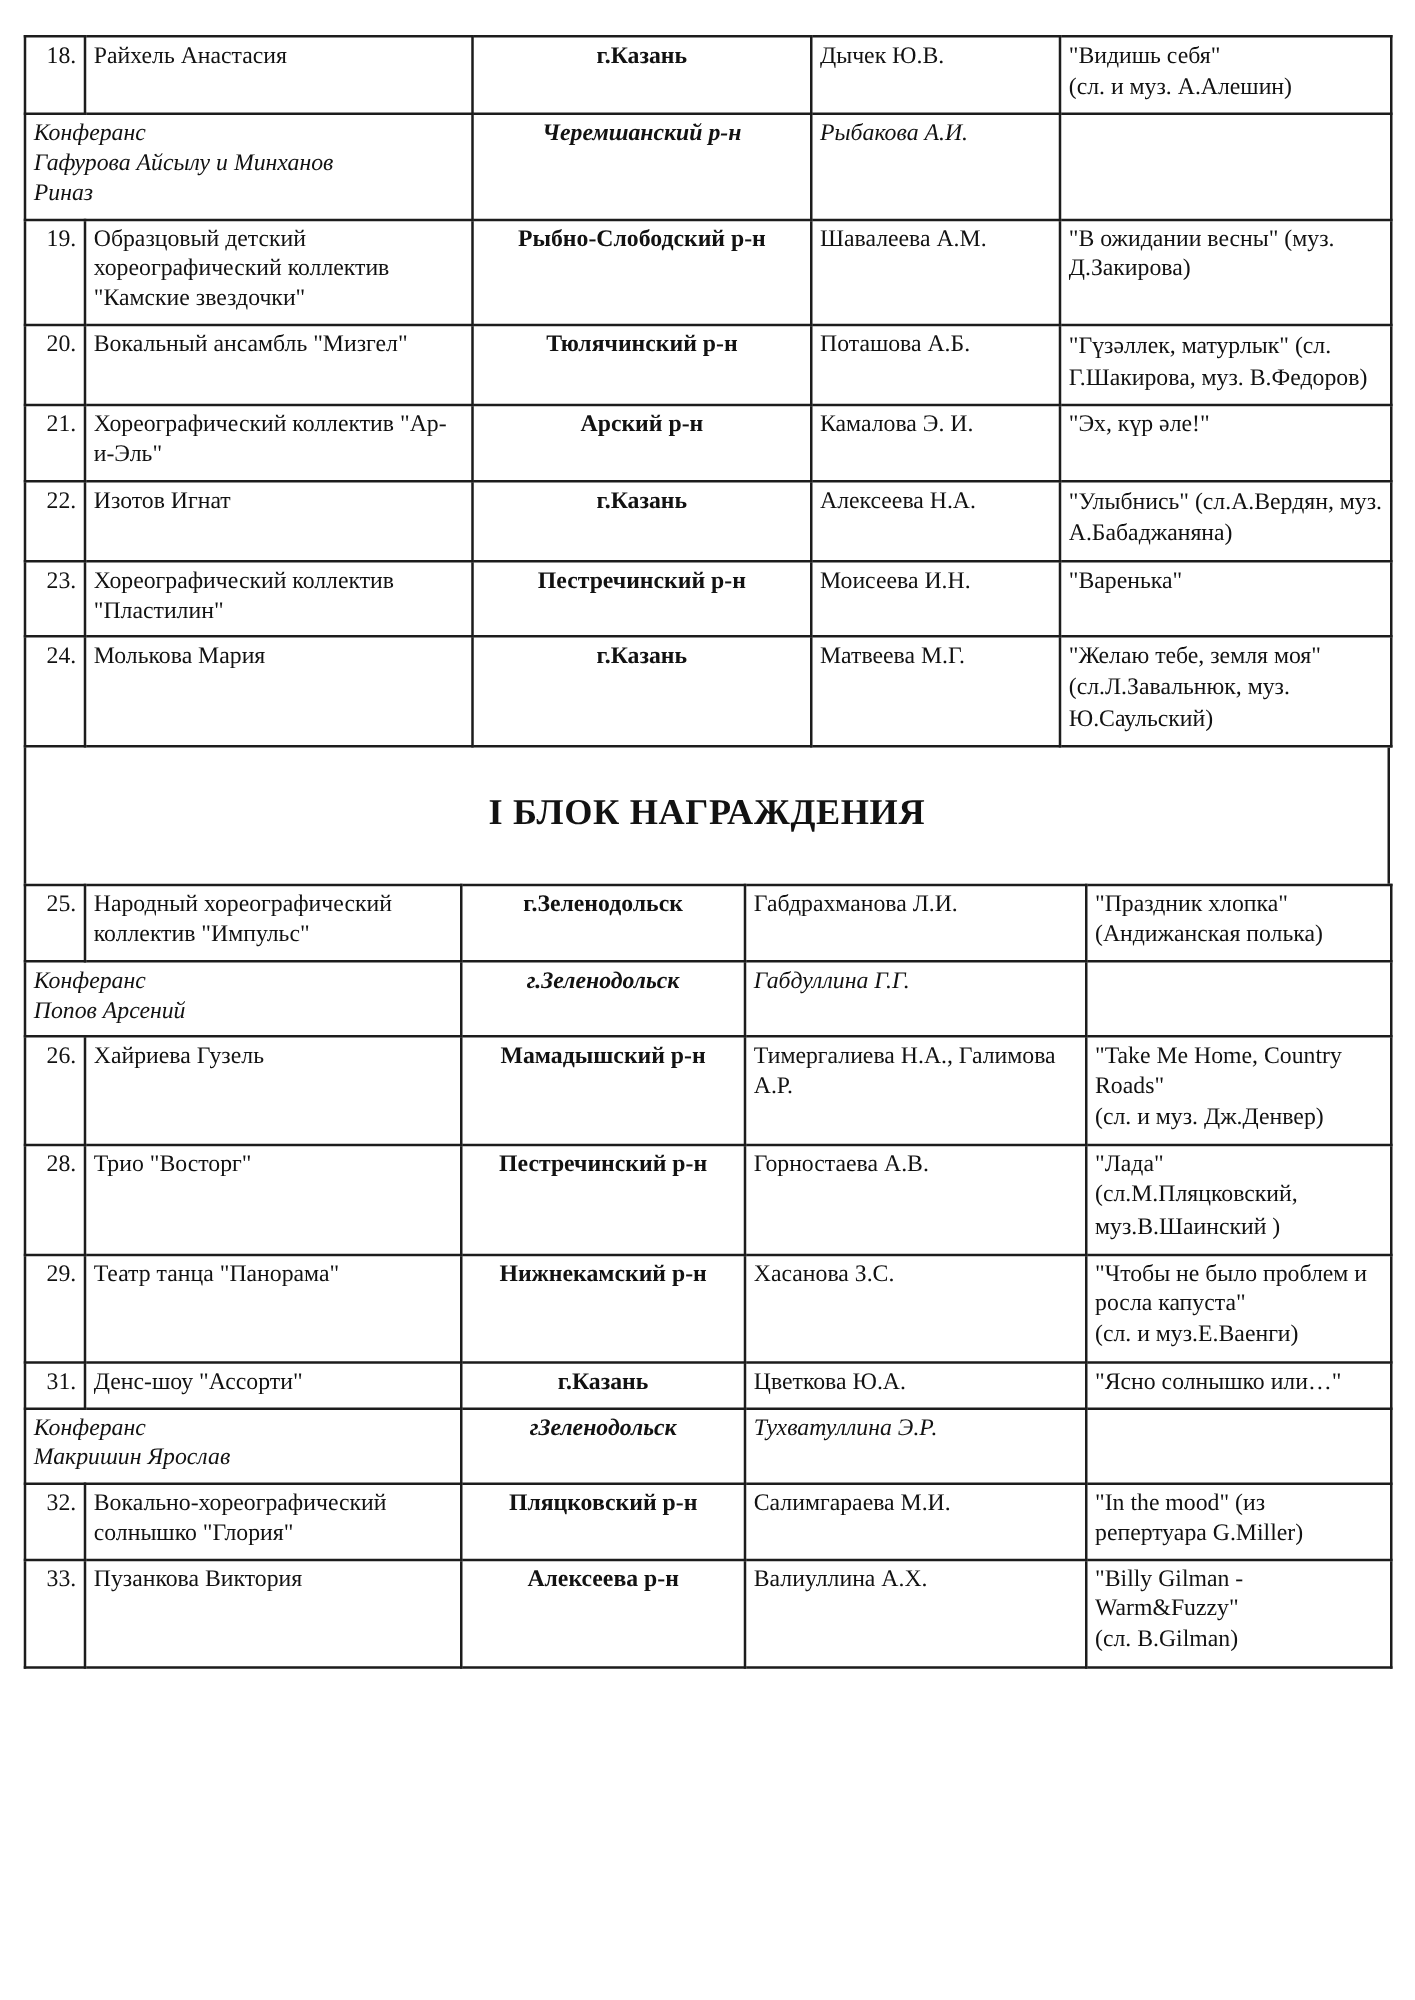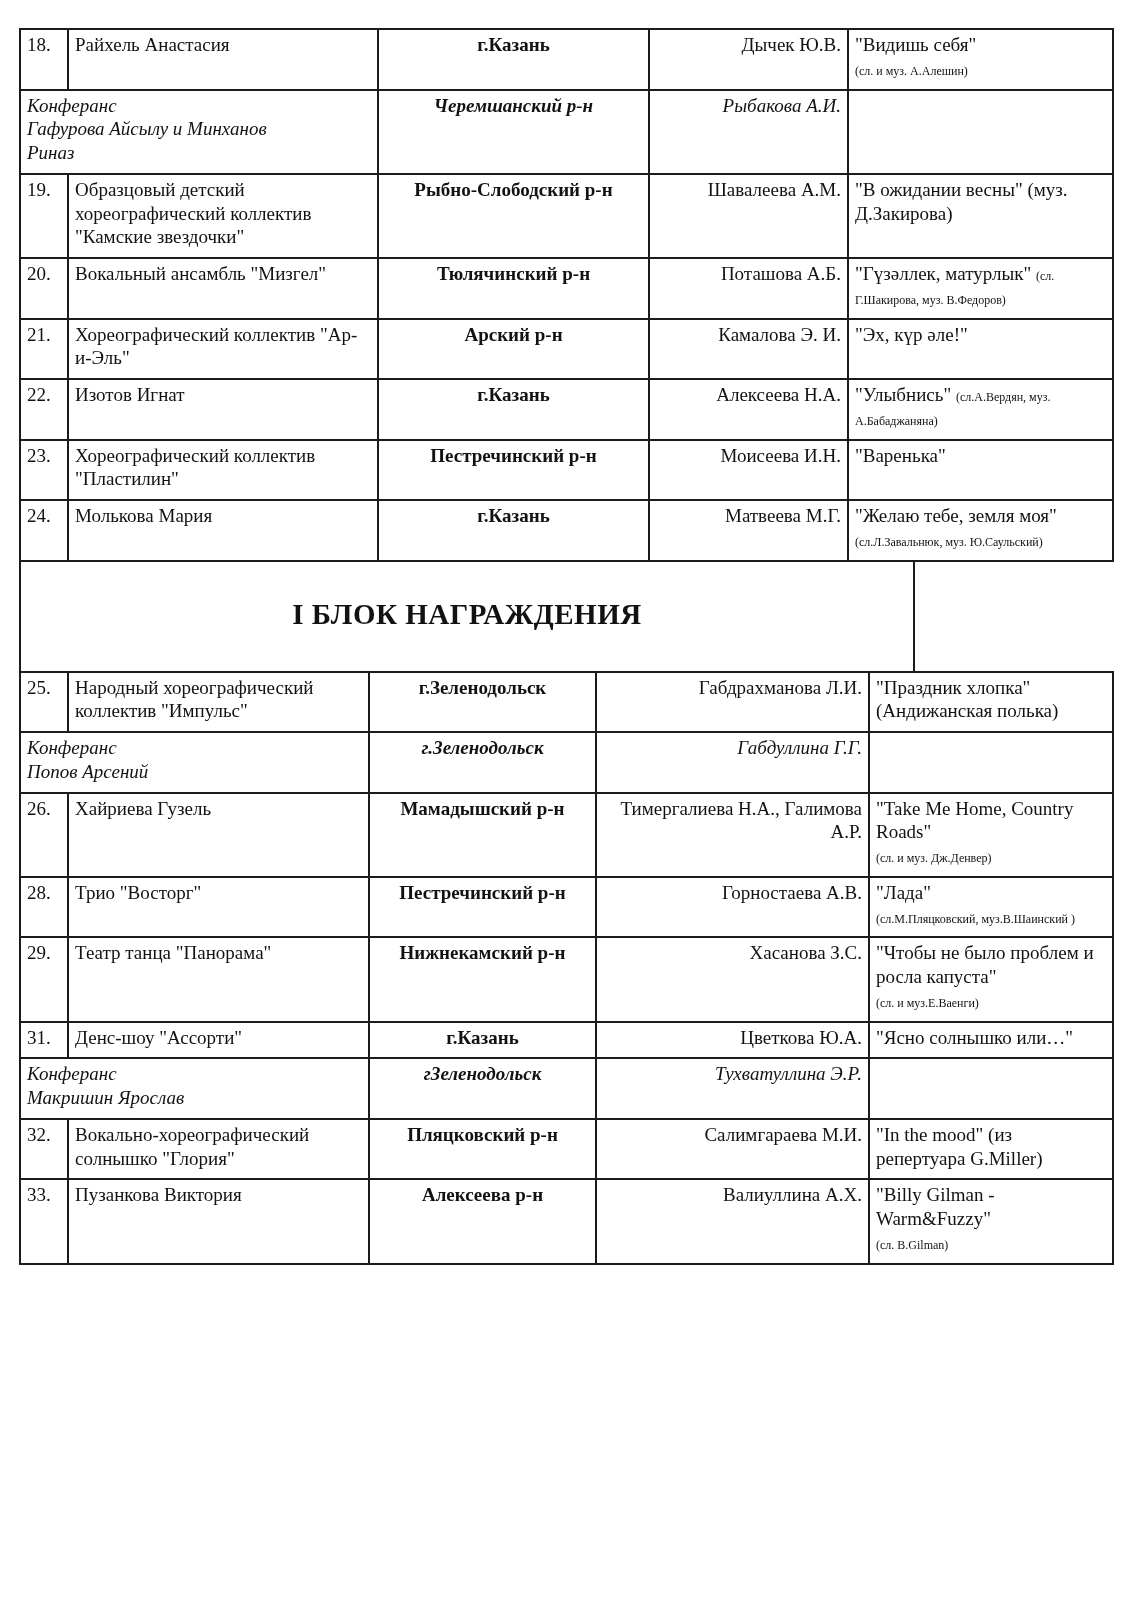--- a/index.html
+++ b/index.html
@@ -12,34 +12,34 @@
   .doc{position:absolute;left:19px;top:28px;width:1093px;}
   table.tbl{border-collapse:collapse;table-layout:fixed;width:1093px;}
   table.tbl td{
     border:2px solid #1c1c1c;
     vertical-align:top;
     padding:3px 6px 8px 6px;
     font-size:19px;
     line-height:1.25;
     word-wrap:break-word;
   }
-  td.cell-number{text-align:left;padding-left:2px;padding-right:2px;}
+  td.cell-number{text-align:right;padding-left:2px;padding-right:2px;}
   td.cell-name{text-align:left;padding-left:10px;}
   td.cell-location{text-align:center;font-weight:bold;}
-  td.cell-teacher{text-align:right;}
+  td.cell-teacher{text-align:left;}
   td.cell-song-title{text-align:left;padding-left:7px;}
   td.cell-conference-name{
     text-align:left;padding-left:11px;
     font-style:italic;white-space:pre-line;margin-top:39px;
   }
   .conf-italic{font-style:italic;}
   .t-main{font-size:19px;}
-  .t-small{font-size:12px;line-height:1.35;}
+  .t-small{font-size:19px;line-height:1.35;}
   .section-heading{
-    box-sizing:border-box;width:896px;
+    box-sizing:border-box;width:1093px;
     border-left:2px solid #1c1c1c;border-right:2px solid #1c1c1c;
     text-align:center;
     font-weight:bold;
     font-size:29px;
     letter-spacing:0.5px;
     padding:36px 0 40px 0;
   }
 </style>
 </head>
 <body>

